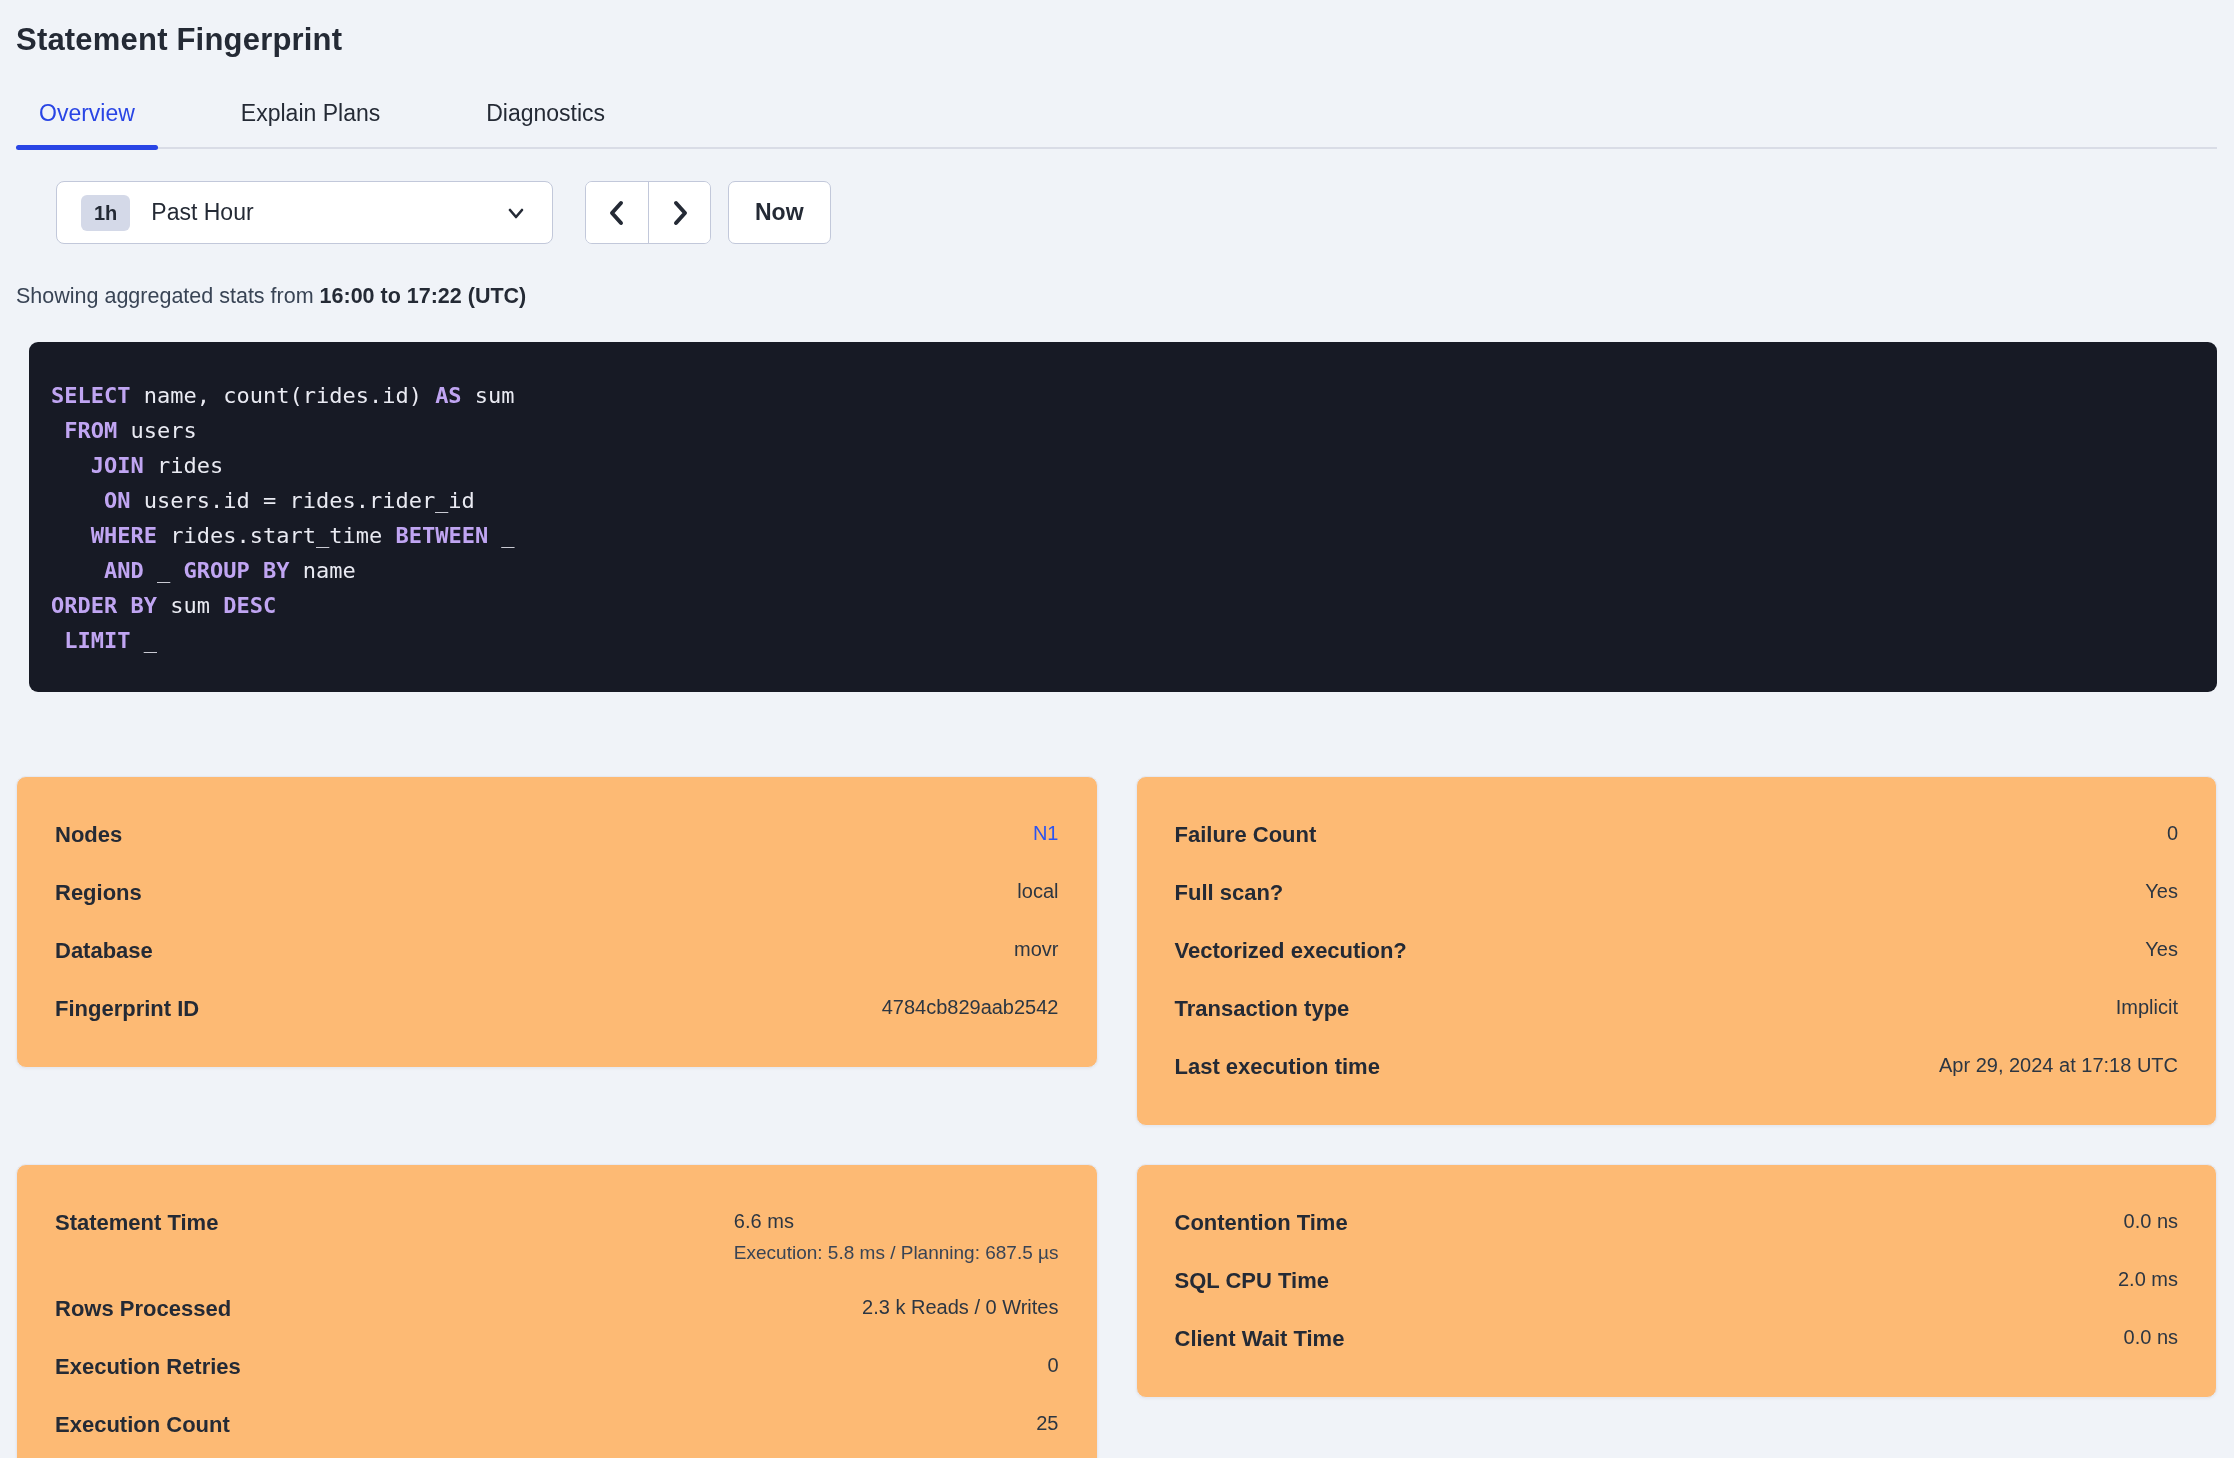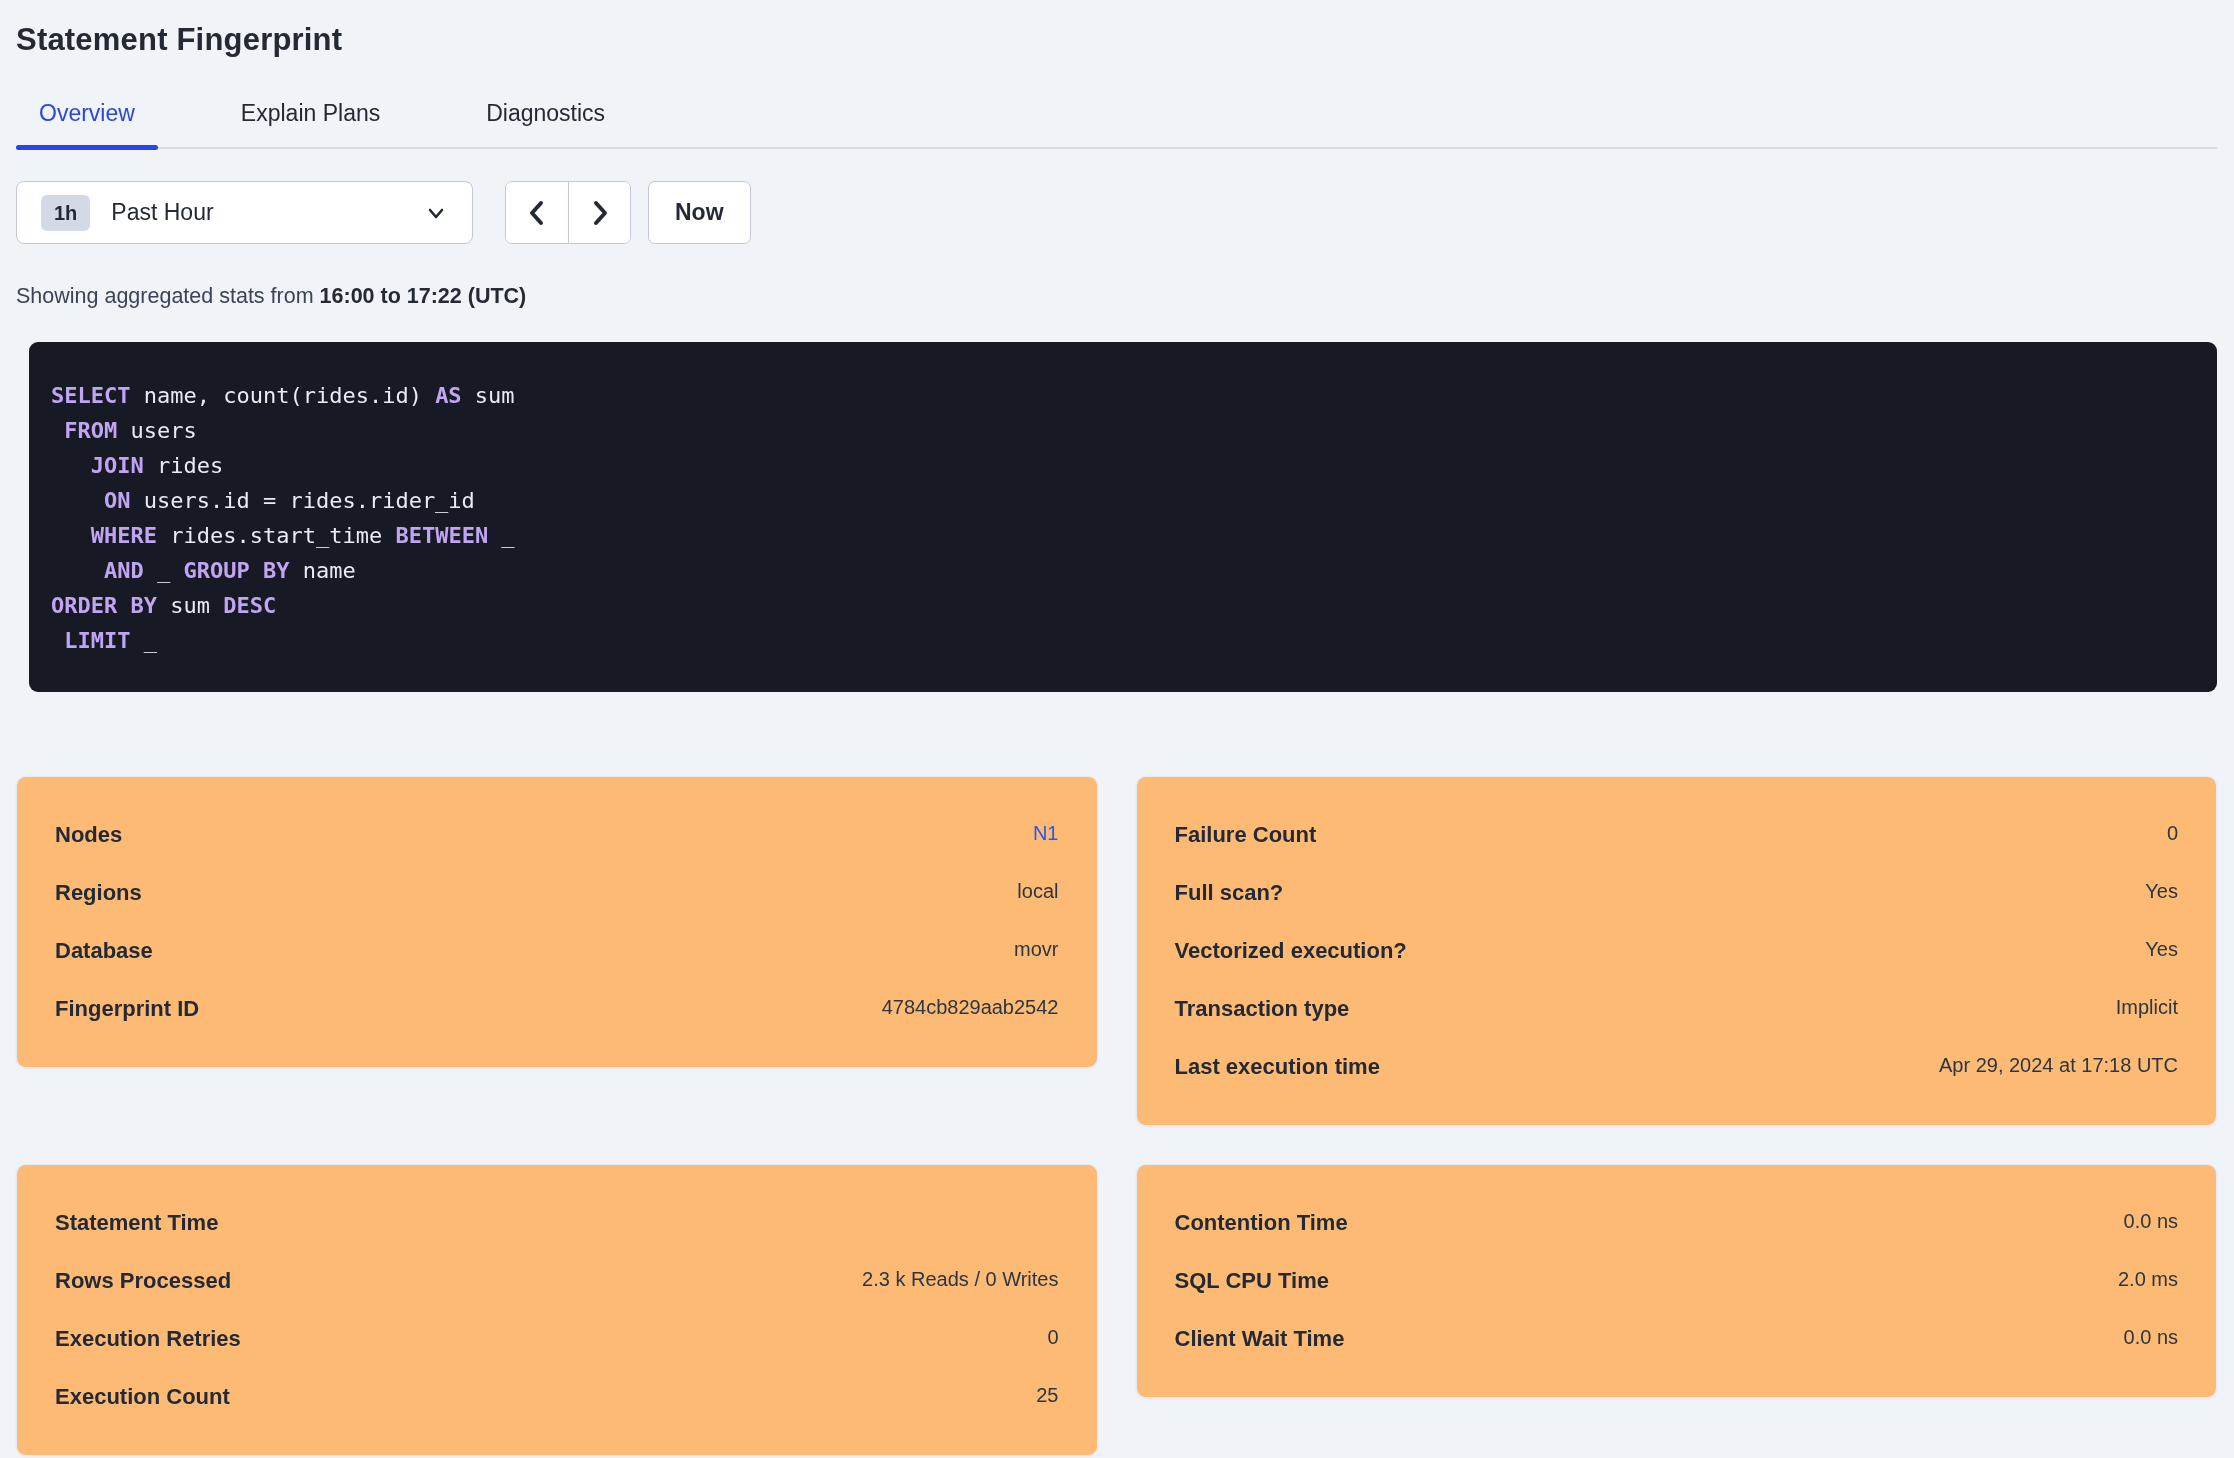--- a/index.html
+++ b/index.html
@@ -36,22 +36,22 @@
   }
   .tab:first-child{margin-left:0}
   .tab.active{color:var(--accent)}
   .tab.active::after{
     content:"";position:absolute;left:0;right:0;bottom:-3px;height:5px;
     background:var(--accent);border-radius:3px;
   }
 
   .controls{margin-top:32px;display:flex;align-items:center}
   .select{
-    width:457px;height:63px;background:#fff;border:1.5px solid var(--ctrl-border);
-    border-radius:8px;display:flex;align-items:center;padding:0 24px;cursor:pointer;
+    width:497px;height:63px;background:#fff;border:1.5px solid var(--ctrl-border);
+    border-radius:8px;display:flex;align-items:center;padding:0 24px;cursor:pointer;margin-left:40px;
   }
   .badge{
     background:var(--badge-bg);color:var(--text-dark);font-weight:700;font-size:20px;
     padding:8px 13px;border-radius:6px;line-height:1;
   }
   .select-label{margin-left:21px;font-size:23px;color:var(--text-dark)}
   .select .chev{margin-left:auto}
   .btn-group{
     margin-left:32px;display:flex;background:#fff;border:1.5px solid var(--ctrl-border);
     border-radius:7px;overflow:hidden;height:63px;
@@ -196,20 +196,24 @@
         <div class="card-row">
           <span class="row-label">Last execution time</span>
           <div>
             <div class="row-value">Apr 29, 2024 at 17:18 UTC</div>
           </div>
         </div>
       </section>
       <section class="card">
         <div class="card-row">
           <span class="row-label">Statement Time</span>
+          <div>
+            <div class="row-value">6.6 ms</div>
+            <div class="row-sub">Execution: 5.8 ms / Planning: 687.5 µs</div>
+          </div>
         </div>
         <div class="card-row">
           <span class="row-label">Rows Processed</span>
           <div>
             <div class="row-value">2.3 k Reads / 0 Writes</div>
           </div>
         </div>
         <div class="card-row">
           <span class="row-label">Execution Retries</span>
           <div>

